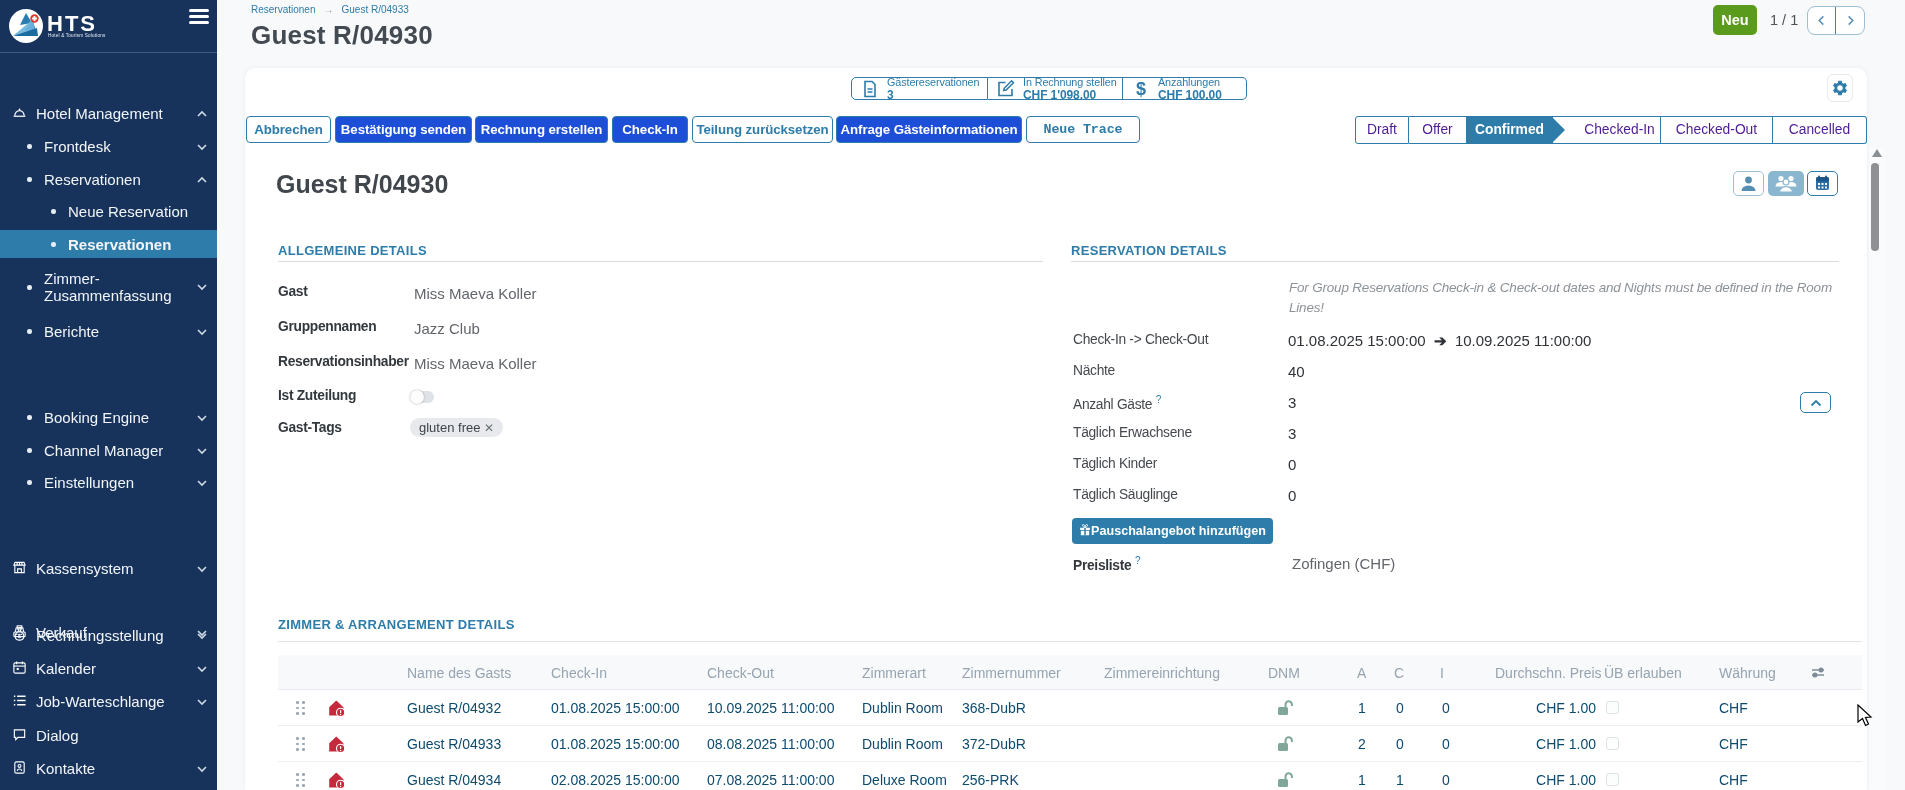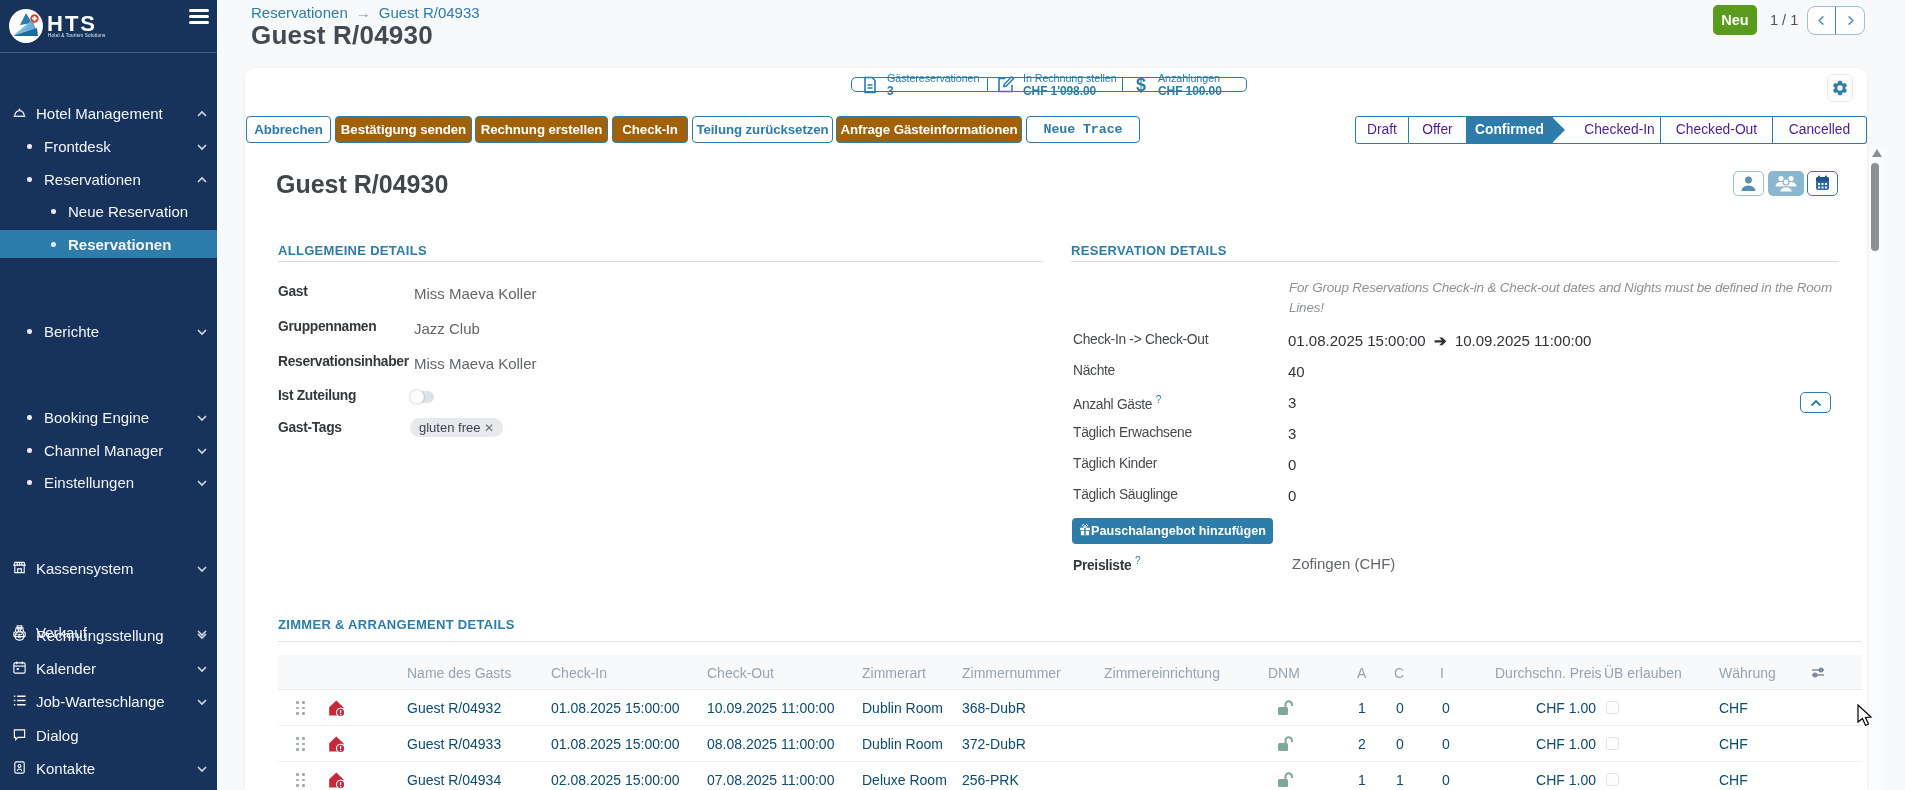--- a/index.html
+++ b/index.html
@@ -20,51 +20,51 @@
 .mi.l3 .txt { left:68px; }
 .mi .blt { position:absolute; width:4.5px; height:4.5px; border-radius:50%; background:#e8edf4; }
 .mi.l2 .blt { left:27px; }
 .mi.l3 .blt { left:51px; }
 .mi .chev { position:absolute; left:195px; width:14px; height:14px; }
 .mi .mico { position:absolute; left:12px; width:15px; height:15px; }
 .mi.active { background:#2d7ca9; }
 .mi.active .txt { font-weight:700; }
 
 
-#crumb { position:absolute; left:251px; top:4px; font-size:15px; color:#2d7ca9; }
+#crumb { position:absolute; left:251px; top:4px; font-size:10px; color:#2d7ca9; }
 #crumb .sep { color:#7f99a9; padding:0 8px; }
 #pagetitle { position:absolute; left:251px; top:20px; font-size:26px; font-weight:700; color:#434a52; letter-spacing:.2px; }
 #btn-neu { position:absolute; left:1713px; top:5px; width:44px; height:30px; background:#5a9b1d; color:#fff;
   font-size:14.5px; font-weight:700; border-radius:5px; text-align:center; line-height:30px; }
 #pageno { position:absolute; left:1770px; top:12px; font-size:14.5px; color:#4c5257; }
 #pager { position:absolute; left:1807px; top:6px; width:58px; height:29px; background:#fff;
   border:1px solid #9dbfd5; border-radius:8px; display:flex; }
 #pager .pg { width:50%; display:flex; align-items:center; justify-content:center; }
 #pager .pg:first-child { border-right:1px solid #477fa0; }
 
 
 #card { position:absolute; left:245px; top:68px; width:1622px; height:722px; background:#fff;
   border-radius:10px 10px 0 0; box-shadow:0 0 4px rgba(0,0,0,.06); }
 
 
-#stats { position:absolute; left:606px; top:9px; height:15px; display:flex; }
+#stats { position:absolute; left:606px; top:9px; height:23px; display:flex; }
 .stat { border:1.5px solid #2d7ca9; display:flex; align-items:center; padding:0 0 0 8px; background:#fff; }
 .stat + .stat { border-left:none; }
 .stat:first-child { border-radius:5px 0 0 5px; }
 .stat:last-child { border-radius:0 5px 5px 0; }
 .stat .sico { width:20px; height:20px; margin-right:7px; }
 .stat .lab { font-size:10.8px; color:#2d7ca9; line-height:12.5px; font-weight:400; letter-spacing:-.1px; }
 .stat .lab b { font-weight:700; font-size:12px; }
 #gear { position:absolute; left:1582px; top:6px; width:26px; height:28px; border:1px solid #e7eaee; border-radius:6px;
   background:#fff; display:flex; align-items:center; justify-content:center; }
 
 
 .tbtn { position:absolute; top:48px; height:27px; border-radius:4px; font-size:13.3px; font-weight:700;
   line-height:25px; text-align:center; letter-spacing:-.1px; }
-.tbtn.fill { background:#a16207; color:#fff; border:1px solid #2d7ca9; }
+.tbtn.fill { background:#1d4ed8; color:#fff; border:1px solid #2d7ca9; }
 .tbtn.line { background:#fff; color:#2d7ca9; border:1px solid #2d7ca9; }
 
 
 #pipeline { position:absolute; left:1110px; top:48px; height:28px; display:flex; }
 .pip { border:1px solid #2d7ca9; background:#fff; color:#4c1d95; font-size:13.8px; line-height:26px;
   border-left:none; text-align:center; }
 .pip:first-child { border-left:1px solid #2d7ca9; border-radius:3px 0 0 3px; }
 .pip:last-child { border-radius:0 3px 3px 0; }
 
 
@@ -136,20 +136,27 @@
         <path d="M3 9 L7 5 L11 9"></path>
       </svg>
   </div>
   <div class="mi l3" style="top:159px;height:17px;">
     <span class="blt" style="top:7px;"></span>
       <span class="txt" style="top:1px;">Neue Reservation</span>
   </div>
   <div class="mi l3 active" style="top:187px;height:28px;">
     <span class="blt" style="top:12px;"></span>
       <span class="txt" style="top:6px;">Reservationen</span>
+  </div>
+  <div class="mi l2" style="top:226px;height:36px;">
+    <span class="blt" style="top:16px;"></span>
+      <span class="txt" style="top:1px;">Zimmer-<br>Zusammenfassung</span>
+    <svg class="chev" style="top:11px;" viewBox="0 0 14 14" fill="none" stroke="#cfd9e4" stroke-width="1.6">
+        <path d="M3 5 L7 9 L11 5"></path>
+      </svg>
   </div>
   <div class="mi l2" style="top:279px;height:17px;">
     <span class="blt" style="top:7px;"></span>
       <span class="txt" style="top:1px;">Berichte</span>
     <svg class="chev" style="top:3px;" viewBox="0 0 14 14" fill="none" stroke="#cfd9e4" stroke-width="1.6">
         <path d="M3 5 L7 9 L11 5"></path>
       </svg>
   </div>
   <div class="mi l2" style="top:365px;height:17px;">
     <span class="blt" style="top:7px;"></span>

